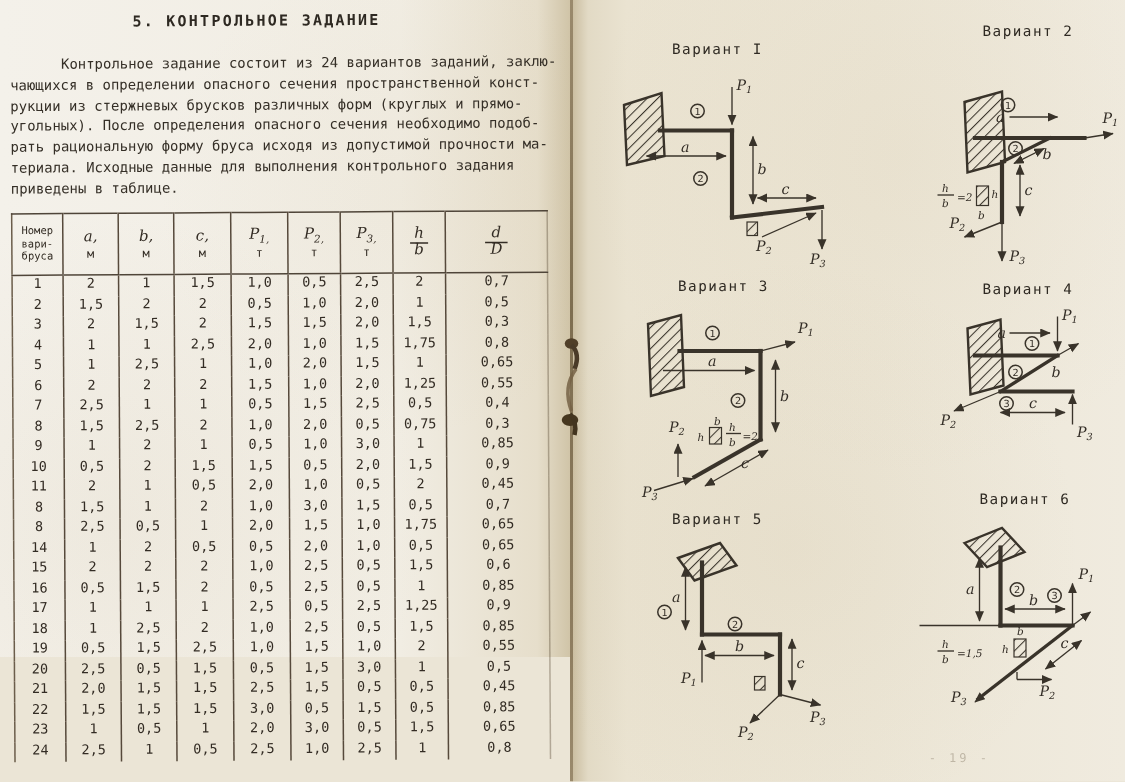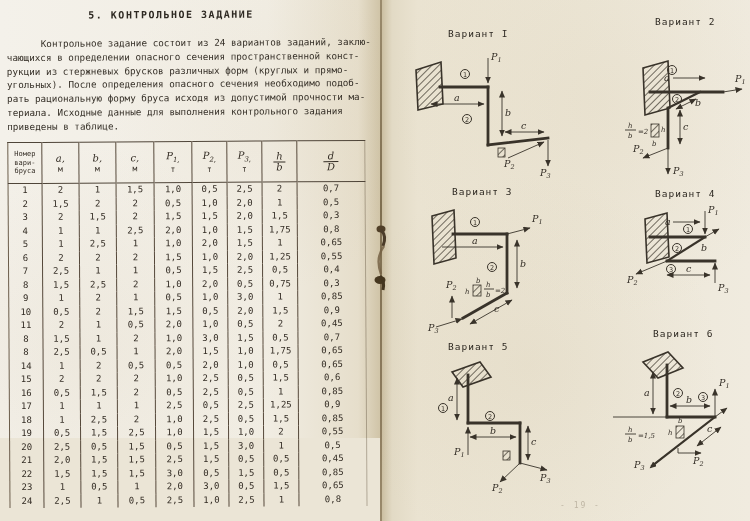--- a/index.html
+++ b/index.html
@@ -24,21 +24,21 @@
       radial-gradient(circle at 40% 70%, rgba(190,170,130,0.10), transparent 45%),
       linear-gradient(90deg,#c9bc9e 0%,#e2dac5 3%,#eae3d1 10%,#ece6d6 55%,#f0ebdf 100%);
   }
   .fold-line{
     position:absolute;left:380px;top:0;width:2px;height:521px;
     background:linear-gradient(180deg,#9a8a6c,#7e6e50 40%,#8d7c5e 80%,#9a8a6c);
   }
   .stitch{position:absolute;}
   .page-num{
     position:absolute;left:560px;top:501px;width:100px;
-    font-size:8px;color:#6b5d49;opacity:.35;letter-spacing:2px;
+    font-size:8px;color:#6b5d49;opacity:.35;letter-spacing:2px;text-align:right;
   }
   
   .left-inner{position:absolute;left:0;top:0;width:381px;height:521px;transform:rotate(-0.35deg);}
   .doc-title{
     position:absolute;left:8px;top:9px;width:357px;text-align:center;
     transform:translateX(-14px);
     font-weight:bold;font-size:10px;letter-spacing:1.5px;color:#2e2922;
   }
   .intro{position:absolute;left:8px;top:36px;width:362px;font-size:9.3px;line-height:13.8px;color:#352f27;}
   .pline{white-space:nowrap;}

